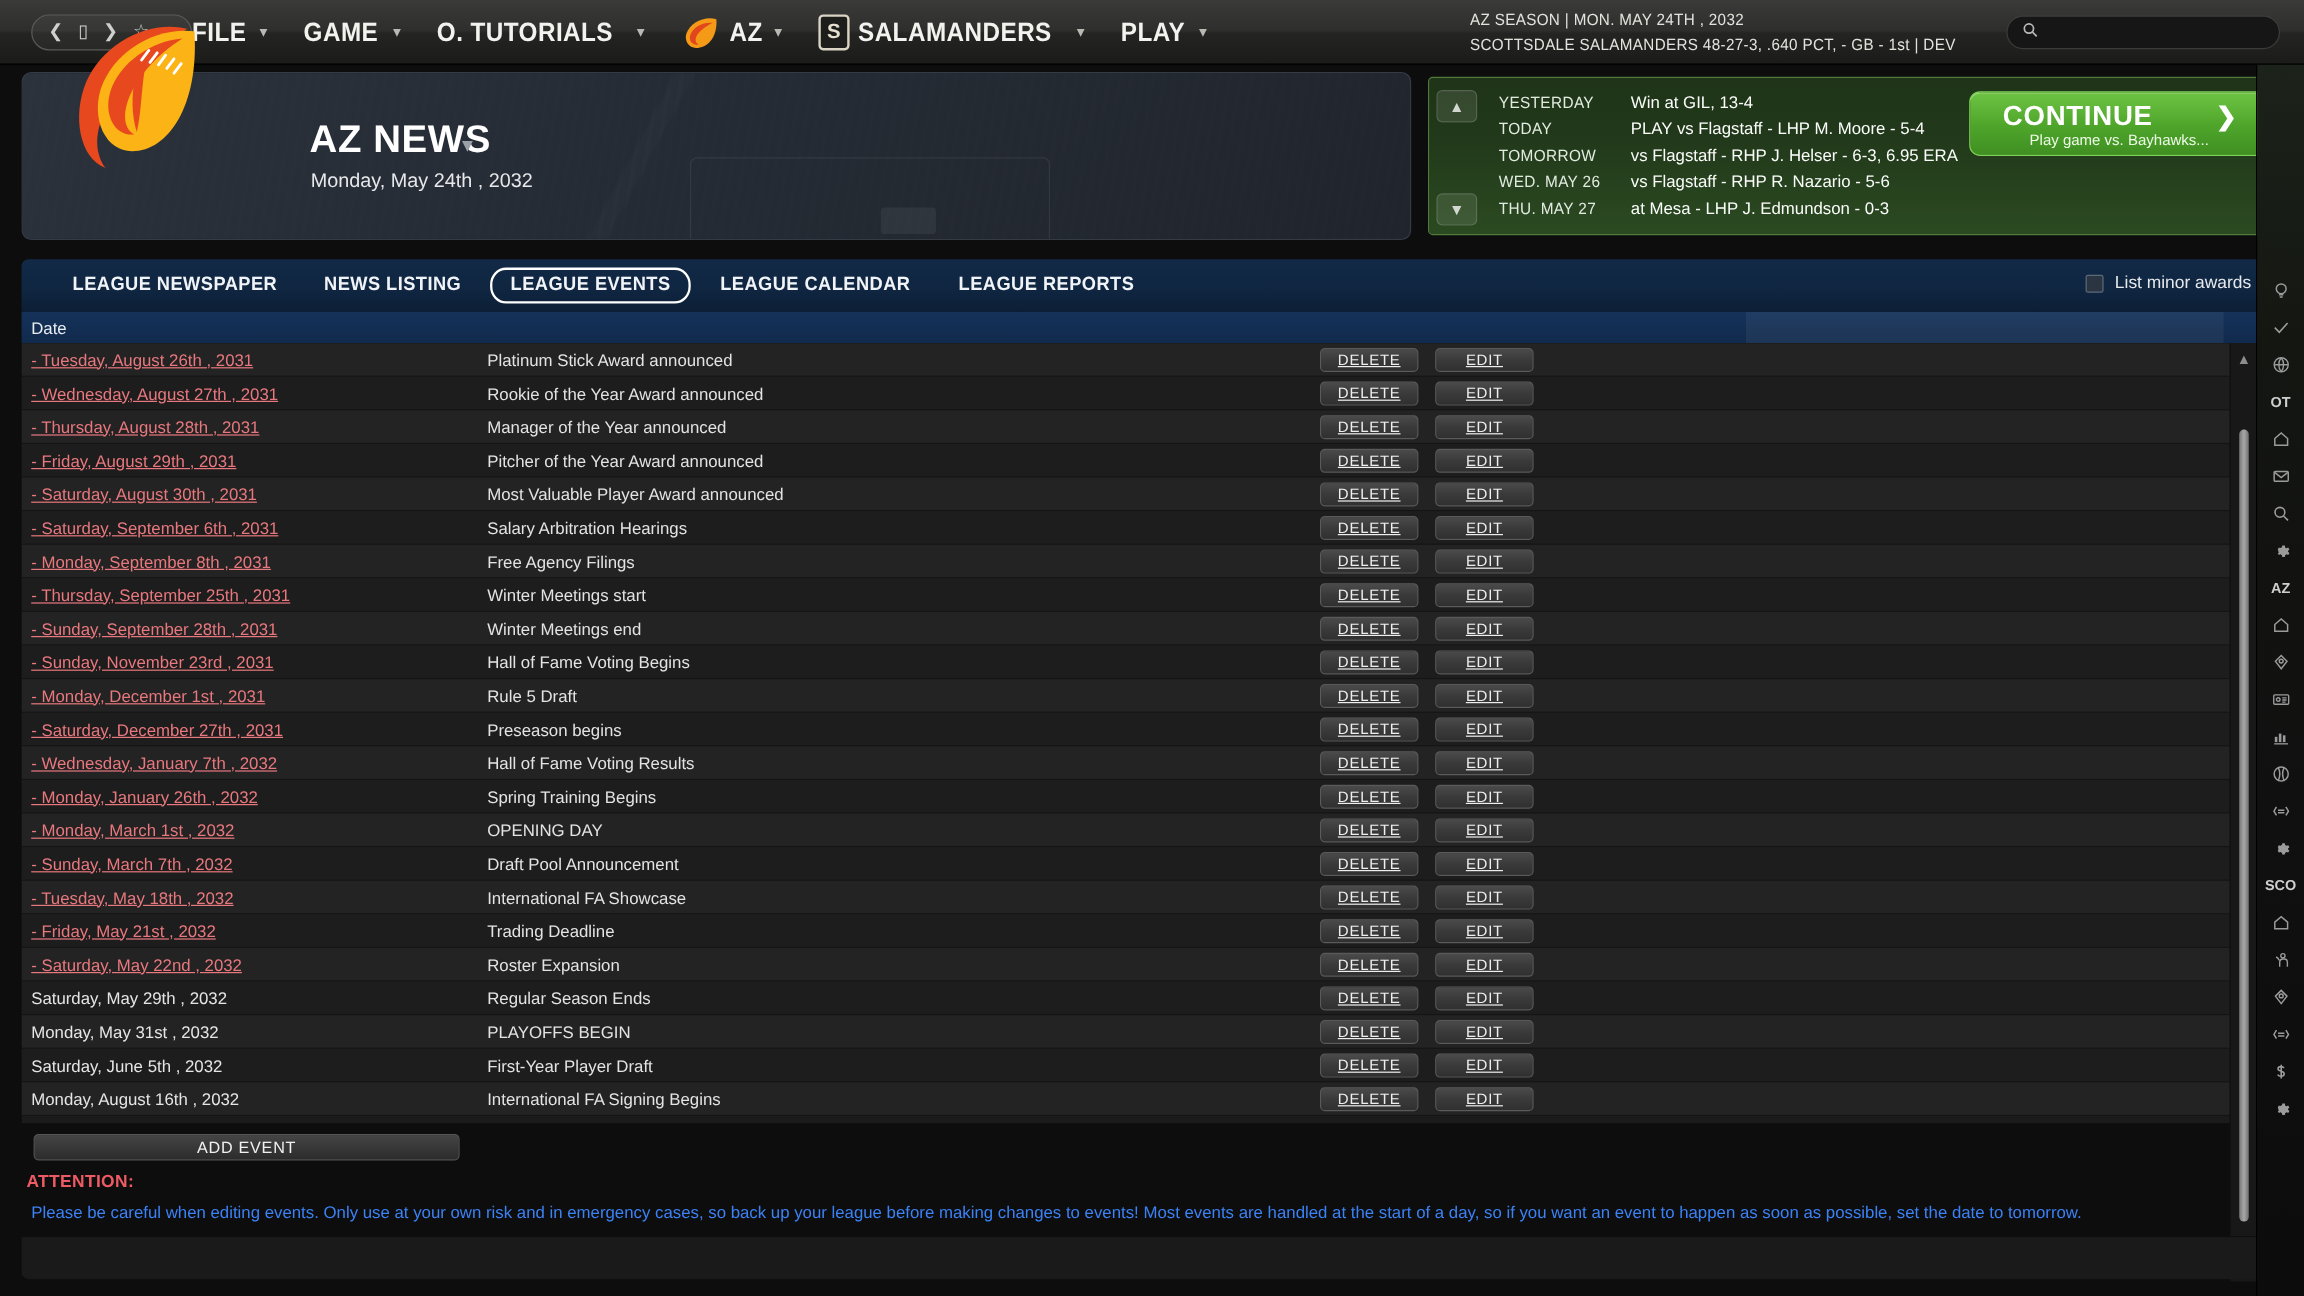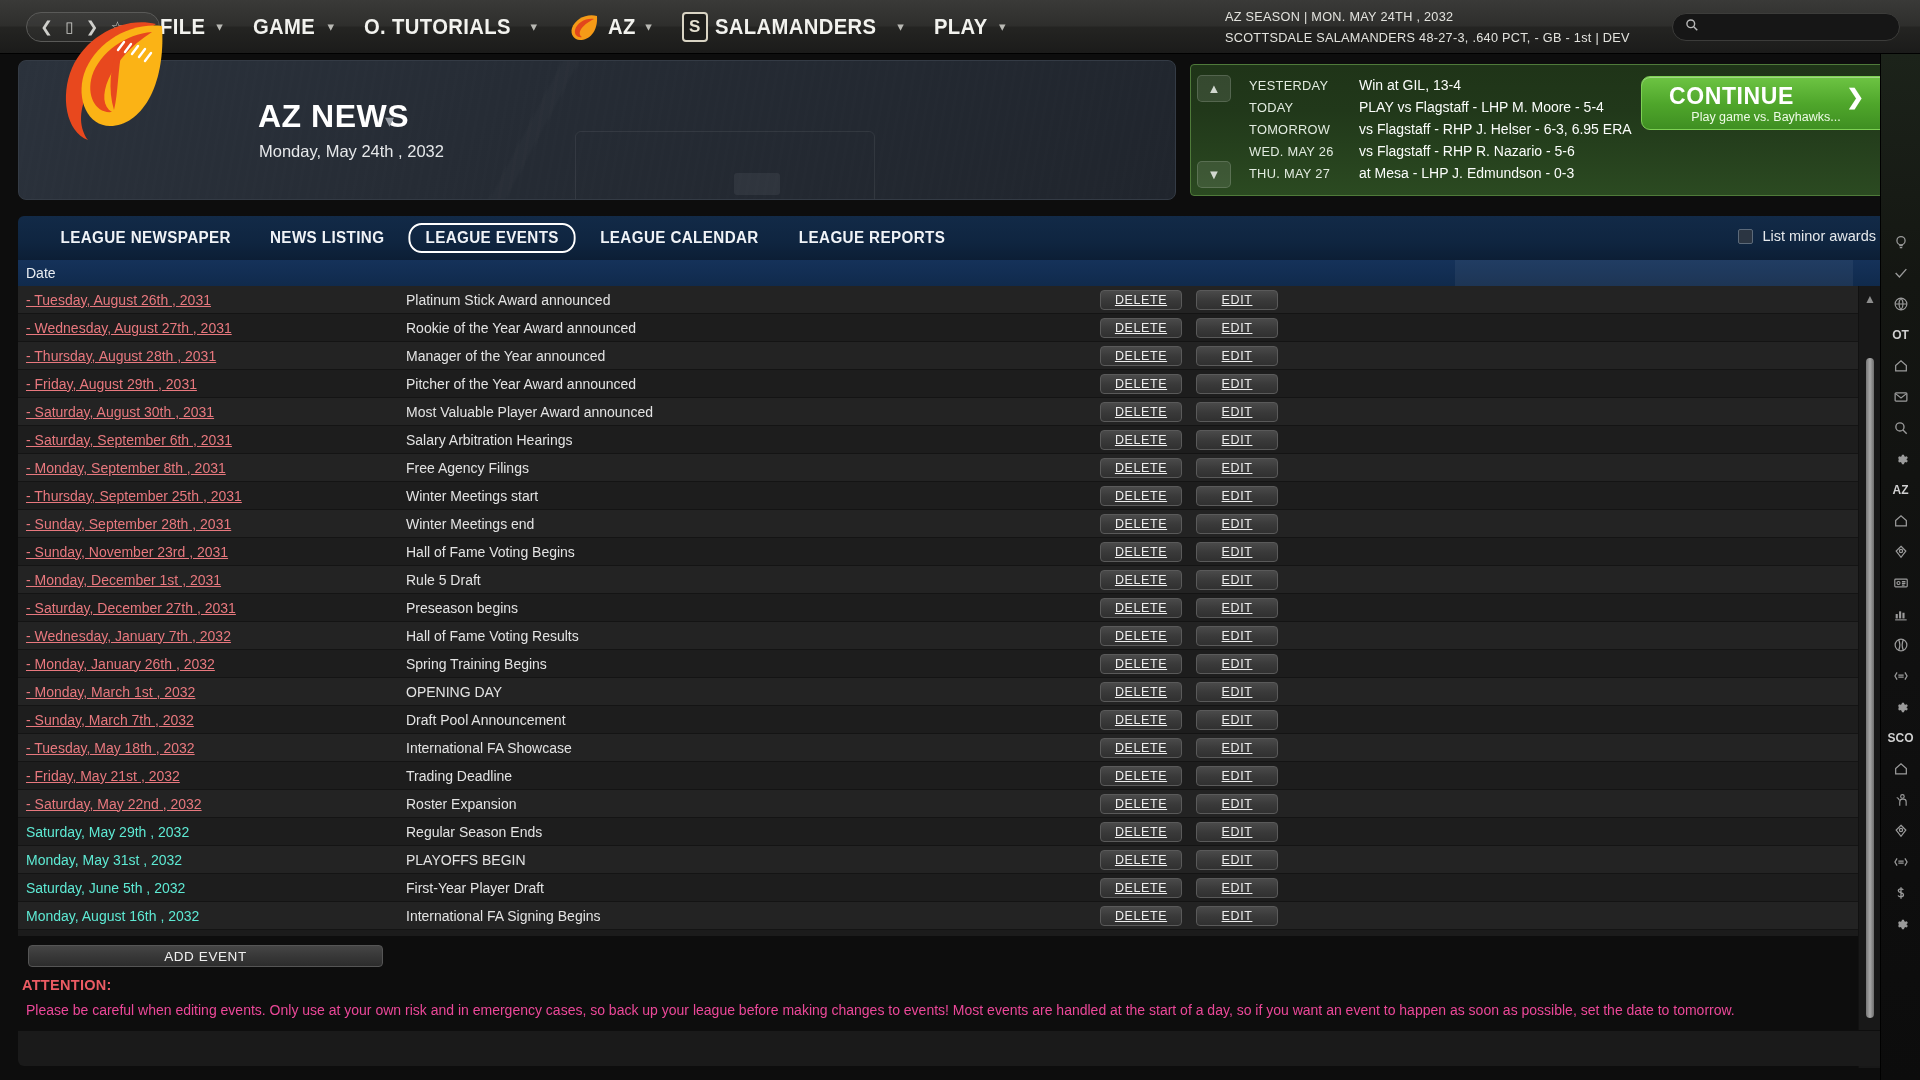--- a/index.html
+++ b/index.html
@@ -168,21 +168,21 @@
     position: absolute; left: 18px; top: 286px; width: 1888px; height: 650px;
     background: #1b1b1b; overflow: hidden;
   }
   .row {
     position: relative; height: 28px; display: flex; align-items: center;
     border-bottom: 1px solid #141414;
   }
   .row:nth-child(odd)  { background: #232323; }
   .row:nth-child(even) { background: #1d1d1d; }
   .row .date {
-    position: absolute; left: 8px; font-size: 14px; color: #5eead4; white-space: nowrap;
+    position: absolute; left: 8px; font-size: 14px; color: #e5e5e5; white-space: nowrap;
   }
   .row .date.link { color: #e8787e; text-decoration: underline; cursor: pointer; }
   .row .event { position: absolute; left: 388px; font-size: 14px; color: #e3e3e3; white-space: nowrap; }
   .btn-sm {
     position: absolute; height: 20px; border-radius: 4px;
     background: linear-gradient(180deg,#4a4a4a 0%,#3a3a3a 50%,#303030 100%);
     border: 1px solid #5a5a5a; color: #efefef;
     font-size: 12.5px; letter-spacing: .6px;
     display: flex; align-items: center; justify-content: center; cursor: pointer; text-decoration: underline;
   }
@@ -214,21 +214,21 @@
     background: linear-gradient(180deg,#454545 0%,#383838 50%,#2c2c2c 100%);
     border: 1px solid #555; color: #f0f0f0; font-size: 13.5px; letter-spacing: .6px;
     display: flex; align-items: center; justify-content: center; cursor: pointer;
   }
   #attention-title {
     position: absolute; left: 22px; top: 977px;
     font-size: 14.5px; font-weight: bold; color: #ec5b63; letter-spacing: .3px;
   }
   #attention-text {
     position: absolute; left: 26px; top: 1002px;
-    font-size: 14px; color: #ec4899;
+    font-size: 14px; color: #3b82f6;
   }
   #bottom-strip {
     position: absolute; left: 18px; top: 1030px; width: 1888px; height: 36px;
     background: #1a1a1a; border-top: 1px solid #0e0e0e; border-radius: 0 0 6px 6px;
   }
 
   
   #rail {
     position: absolute; right: 0; top: 54px; width: 40px; height: 1026px;
     background: linear-gradient(180deg,#1c231a 0%,#141612 22%,#101010 60%,#0c0c0c 100%);

